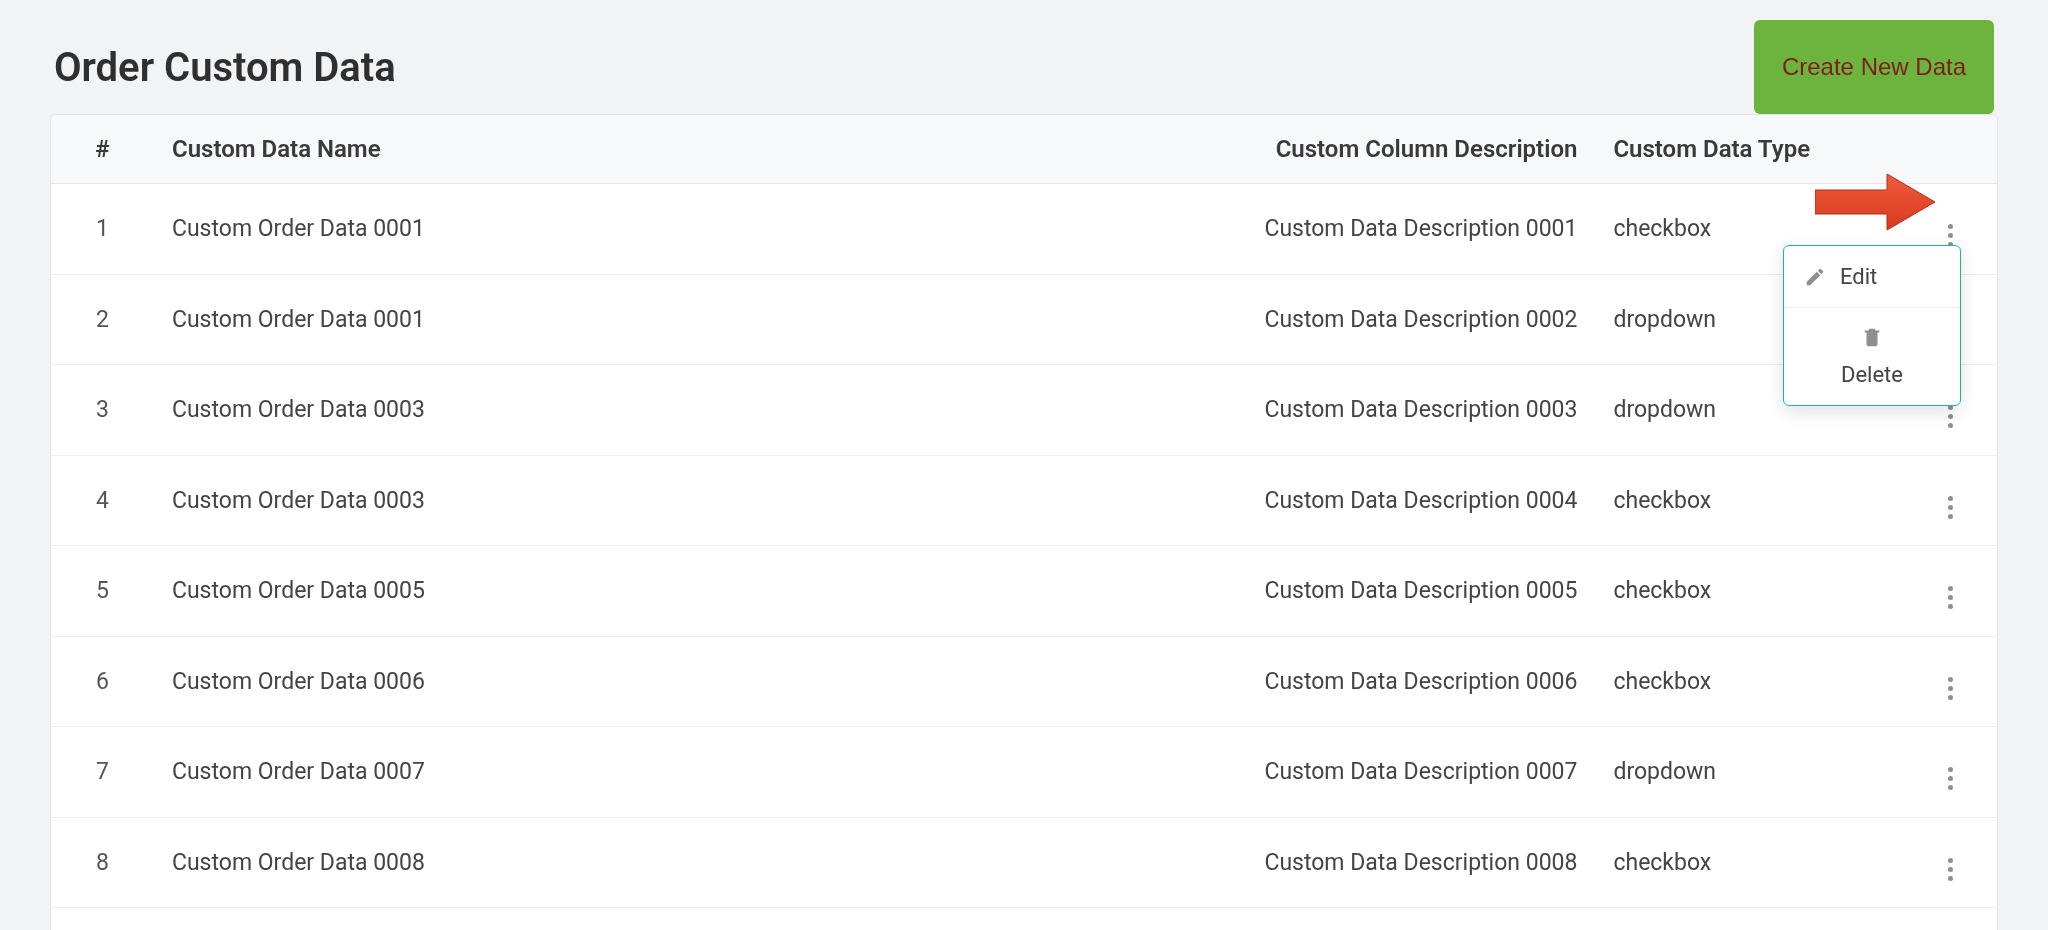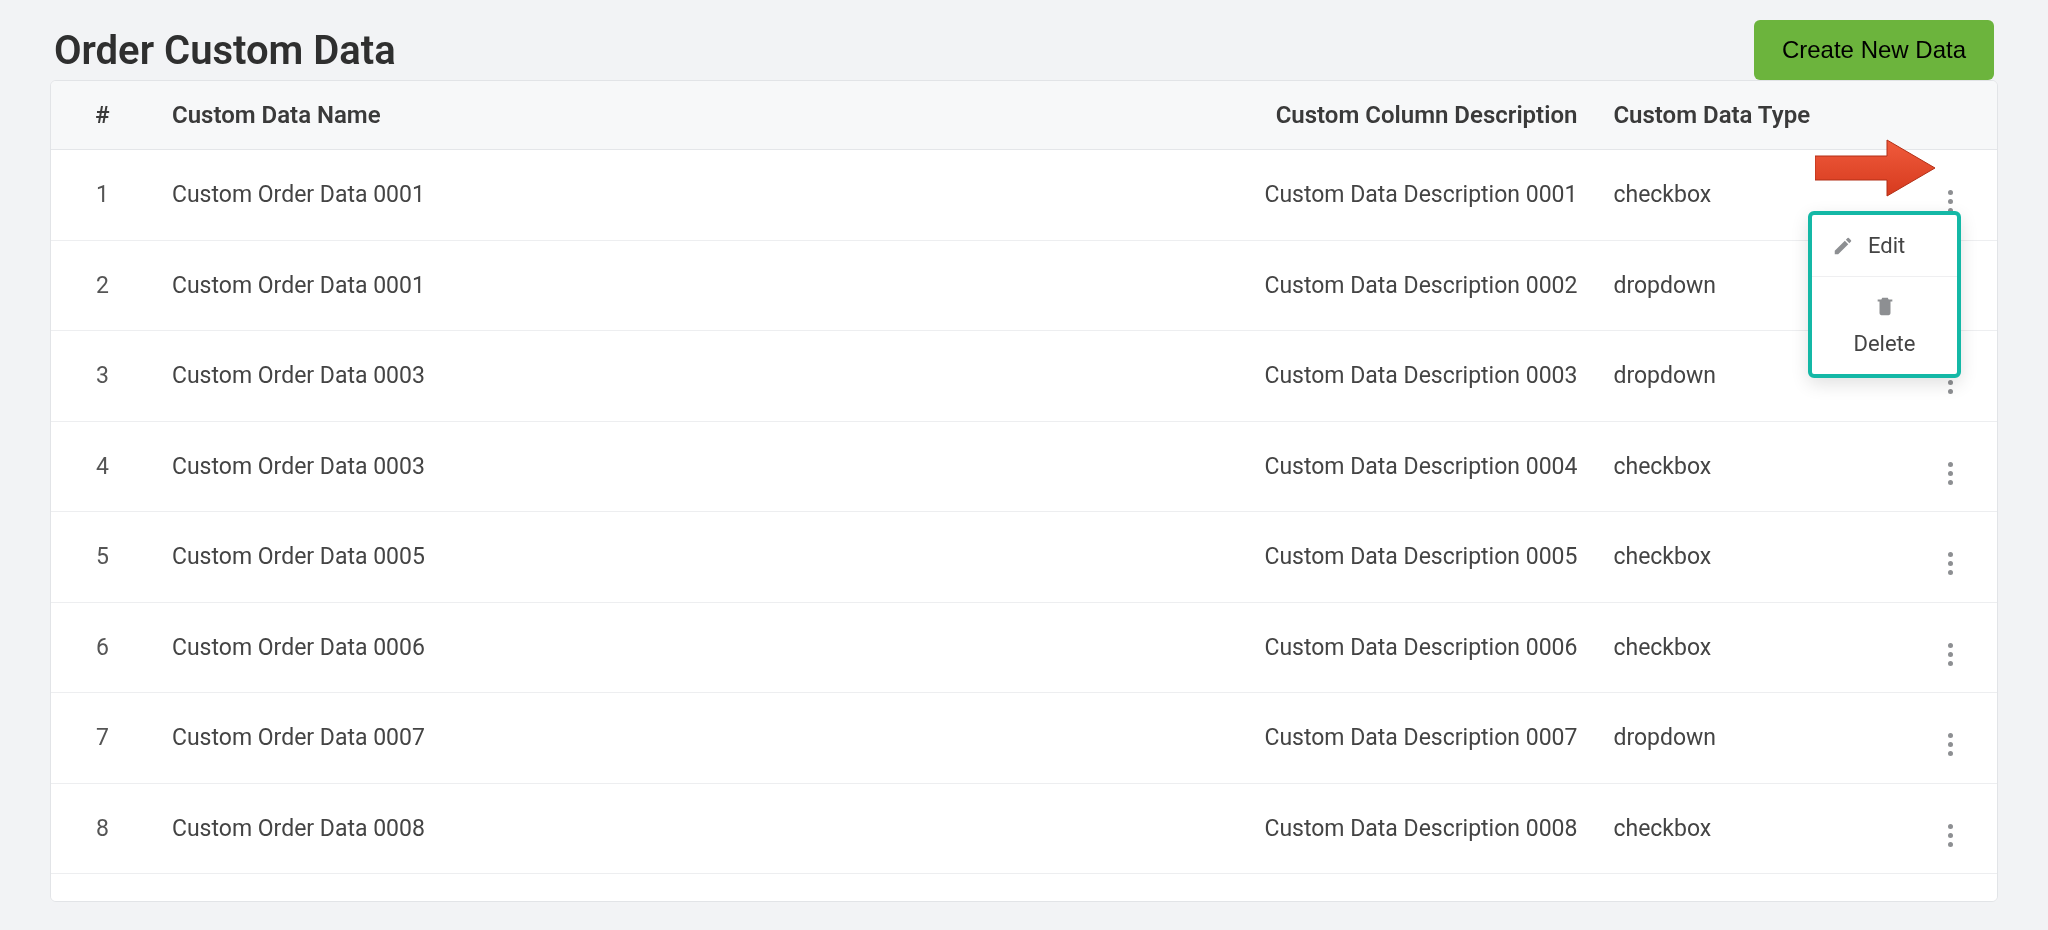--- a/index.html
+++ b/index.html
@@ -20,26 +20,26 @@
     justify-content: space-between;
     padding: 0 4px;
   }
   .page-title {
     font-size: 40px;
     font-weight: 600;
     color: #2f2f2f;
   }
   .create-btn {
     background: #6cb43d;
-    color: #000000;
+    color: #7f1d1d;
     font-size: 24px;
     font-weight: 500;
     border: none;
     border-radius: 6px;
-    padding: 16px 28px;
+    padding: 33px 28px;
     cursor: pointer;
   }
   .table-wrap {
     background: #fff;
     border: 1px solid #e2e4e7;
     border-radius: 6px;
     overflow: hidden;
     position: relative;
   }
   .scroll-area {
@@ -88,23 +88,23 @@
   .kebab span {
     width: 5px; height: 5px;
     border-radius: 50%;
     background: #8d8f92;
   }
   
   .dropdown {
     position: absolute;
     top: 130px;
     right: 36px;
-    width: 153px;
+    width: 178px;
     background: #fff;
-    border: 4px solid #14b8a6;
+    border: 1px solid #14b8a6;
     border-radius: 6px;
     box-shadow: 0 6px 18px rgba(0,0,0,0.12);
     z-index: 40;
   }
   .dropdown-item {
     display: flex;
     align-items: center;
     gap: 14px;
     padding: 18px 20px;
     font-size: 22px;

